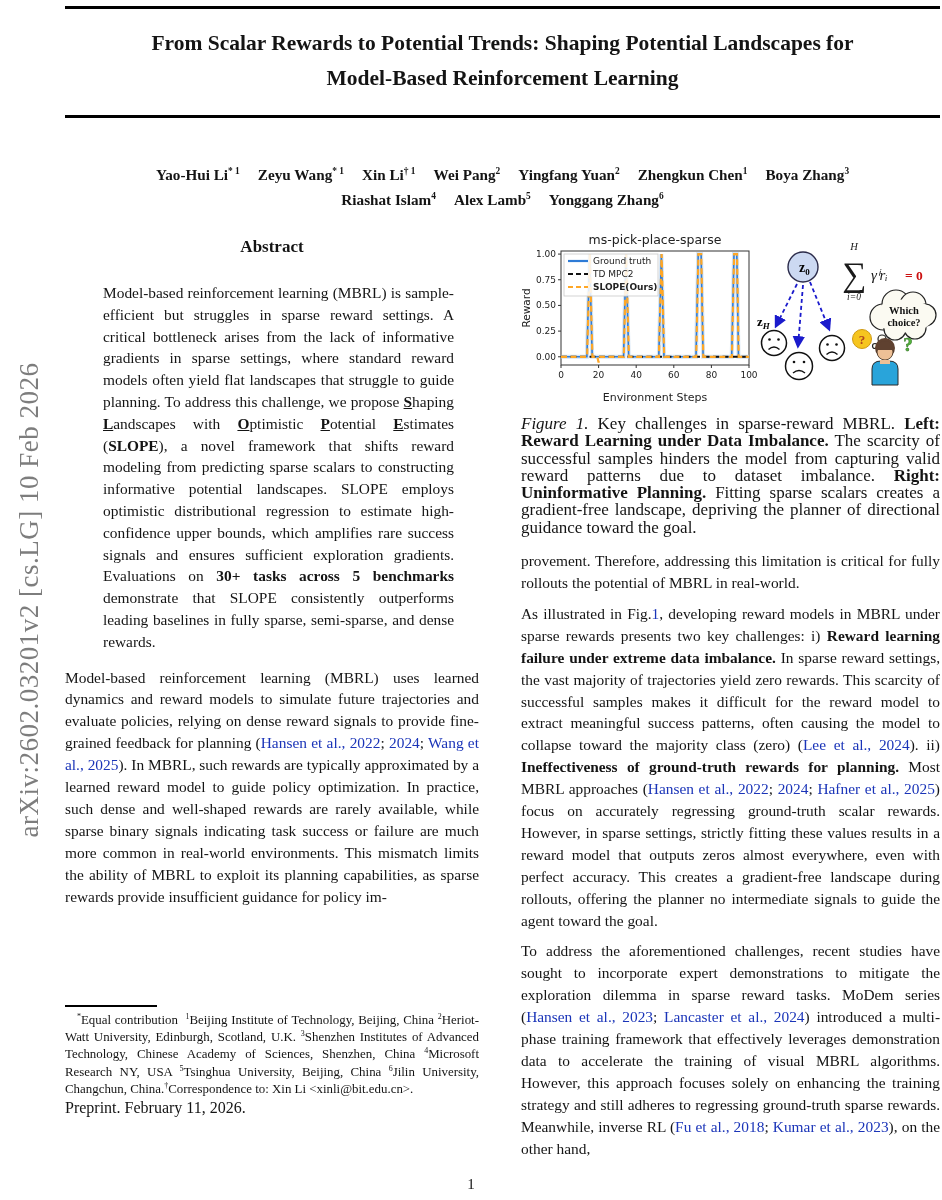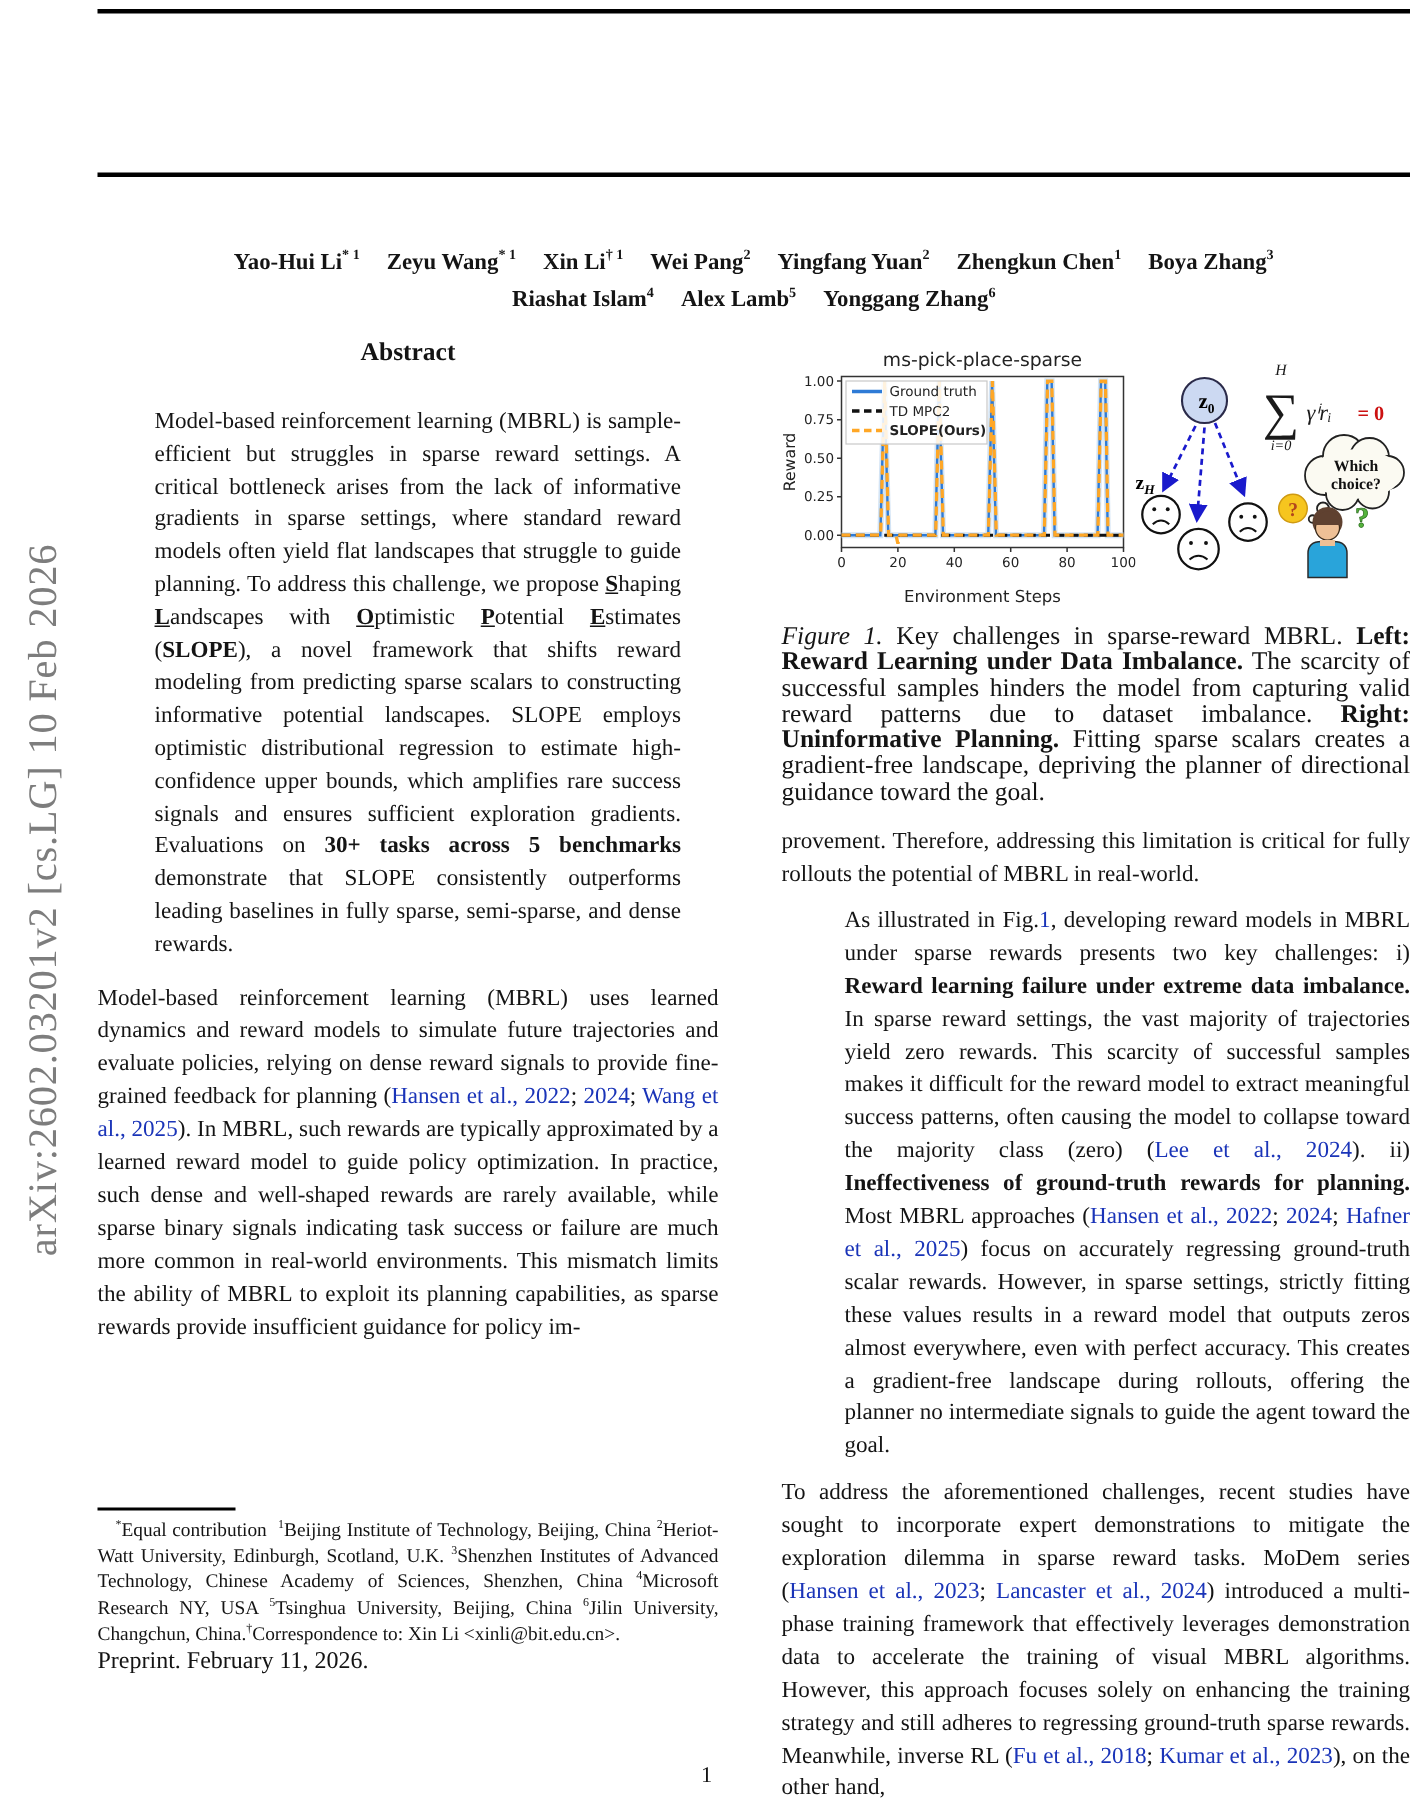--- a/index.html
+++ b/index.html
@@ -11,53 +11,57 @@
   .title{position:absolute;left:65px;top:26px;width:875px;margin:0;text-align:center;
          font-size:21.5px;font-weight:bold;line-height:35px;}
   .title span{display:block;}
   .authors{position:absolute;left:65px;top:166px;width:875px;text-align:center;}
   .author-line{margin-bottom:7px;font-size:15.2px;font-weight:bold;}
   .author{margin:0 9px;white-space:nowrap;}
   .a-sup{font-size:10px;font-weight:bold;}
   .arxiv-side{position:absolute;top:600px;left:29px;transform:translate(-50%,-50%) rotate(-90deg);
               white-space:nowrap;color:#7d7d7d;font-size:27px;letter-spacing:0.5px;
               font-family:"Liberation Serif",serif;}
-  .left-col{position:absolute;left:65px;top:225px;width:414px;}
+  .left-col{position:absolute;left:65px;top:237px;width:414px;}
   .abs-heading{text-align:center;font-size:17px;font-weight:bold;}
   .abs-body{margin:25px 25px 0 38px;text-align:justify;font-size:15.4px;line-height:21.8px;}
   .sec-heading{margin:45px 0 0 0;font-size:19px;font-weight:bold;}
   .body-par{margin-top:14px;text-align:justify;font-size:15.4px;line-height:21.9px;}
   .footnote-block{position:absolute;left:65px;top:1005px;width:414px;}
   .footnote-rule{width:92px;height:1.5px;background:#000;}
   .footnote{margin-top:5px;text-align:justify;font-size:12.9px;line-height:17.4px;text-indent:12px;}
   .preprint{font-size:16px;}
   .right-col{position:absolute;left:521px;top:233px;width:419px;}
   .figure{position:relative;width:419px;height:176px;}
   .figure svg{position:absolute;top:0;}
   #chart-svg{left:0;font-family:"DejaVu Sans",sans-serif;}
   #diagram-svg{left:234px;}
   .caption{margin-top:6px;text-align:justify;font-size:17px;line-height:17.3px;}
   .rc-p{text-align:justify;font-size:15.4px;line-height:21.9px;}
   .rc-p1{margin-top:14px;}
-  .rc-p2{margin-top:9px;margin-left:42px;}
+  .rc-p2{margin-top:9px;}
   .rc-p3{margin-top:9px;}
   .page-number{position:absolute;left:0;top:1176px;width:942px;text-align:center;font-size:15px;}
   .sup{vertical-align:super;font-size:0.62em;line-height:0;}
   .seg-b{font-weight:bold;}
   .seg-u{text-decoration:underline;}
   .seg-i{font-style:italic;}
 </style>
 </head>
 <body>
 
 <div class="page">
 
   <div class="arxiv-side">arXiv:2602.03201v2  [cs.LG]  10 Feb 2026</div>
 
   <div class="rule rule-top"></div>
+  <h1 class="title">
+    <span>From Scalar Rewards to Potential Trends: Shaping Potential Landscapes for</span>
+    <span>Model-Based Reinforcement Learning</span>
+  </h1>
   <div class="rule rule-mid"></div>
 
   <div class="authors">
     <div class="author-line"><span class="author"><span>Yao-Hui Li</span><span class="a-sup sup">* 1</span></span><span class="author"><span>Zeyu Wang</span><span class="a-sup sup">* 1</span></span><span class="author"><span>Xin Li</span><span class="a-sup sup">† 1</span></span><span class="author"><span>Wei Pang</span><span class="a-sup sup">2</span></span><span class="author"><span>Yingfang Yuan</span><span class="a-sup sup">2</span></span><span class="author"><span>Zhengkun Chen</span><span class="a-sup sup">1</span></span><span class="author"><span>Boya Zhang</span><span class="a-sup sup">3</span></span></div>
     <div class="author-line"><span class="author"><span>Riashat Islam</span><span class="a-sup sup">4</span></span><span class="author"><span>Alex Lamb</span><span class="a-sup sup">5</span></span><span class="author"><span>Yonggang Zhang</span><span class="a-sup sup">6</span></span></div>
   </div>
 
   <div class="left-col">
     <div class="abs-heading">Abstract</div>
     <div class="abs-body"><span class="">Model-based reinforcement learning (MBRL) is sample-efficient but struggles in sparse reward settings. A critical bottleneck arises from the lack of informative gradients in sparse settings, where standard reward models often yield flat landscapes that struggle to guide planning. To address this challenge, we propose </span><span class="seg-b seg-u">S</span><span class="">haping </span><span class="seg-b seg-u">L</span><span class="">andscapes with </span><span class="seg-b seg-u">O</span><span class="">ptimistic </span><span class="seg-b seg-u">P</span><span class="">otential </span><span class="seg-b seg-u">E</span><span class="">stimates (</span><span class="seg-b">SLOPE</span><span class="">), a novel framework that shifts reward modeling from predicting sparse scalars to constructing informative potential landscapes. SLOPE employs optimistic distributional regression to estimate high-confidence upper bounds, which amplifies rare success signals and ensures sufficient exploration gradients. Evaluations on </span><span class="seg-b">30+ tasks across 5 benchmarks</span><span class=""> demonstrate that SLOPE consistently outperforms leading baselines in fully sparse, semi-sparse, and dense rewards.</span></div>

